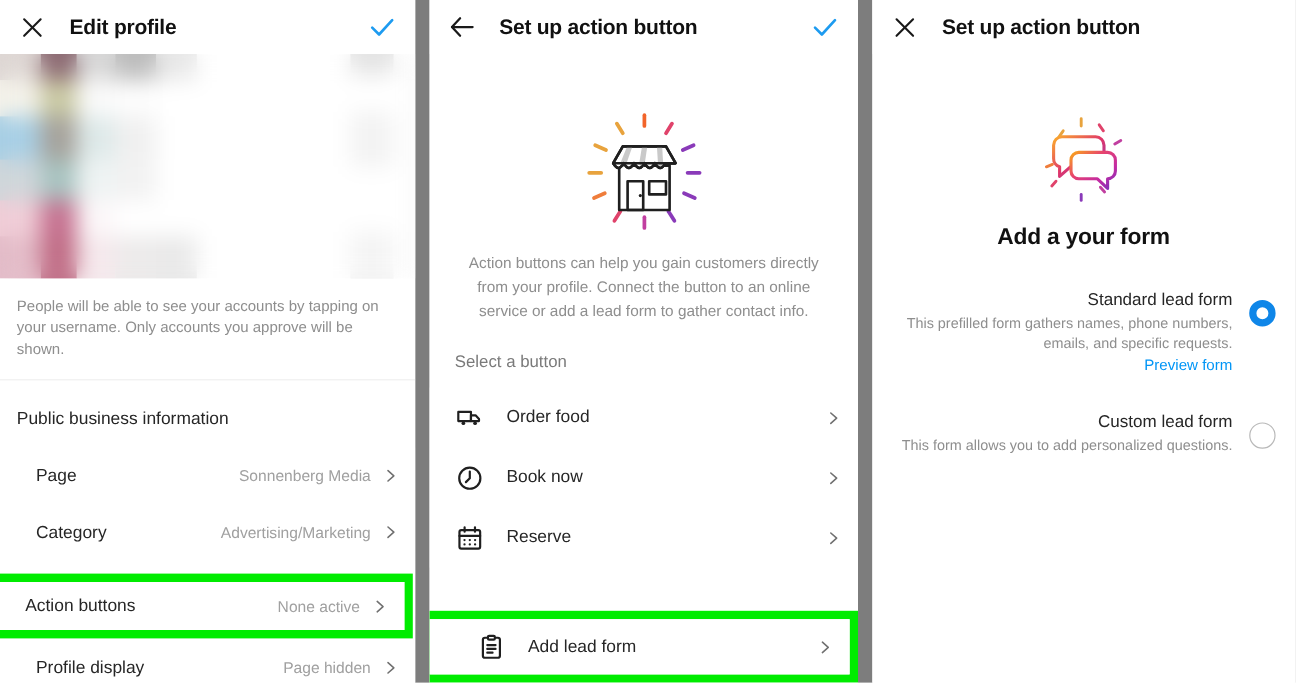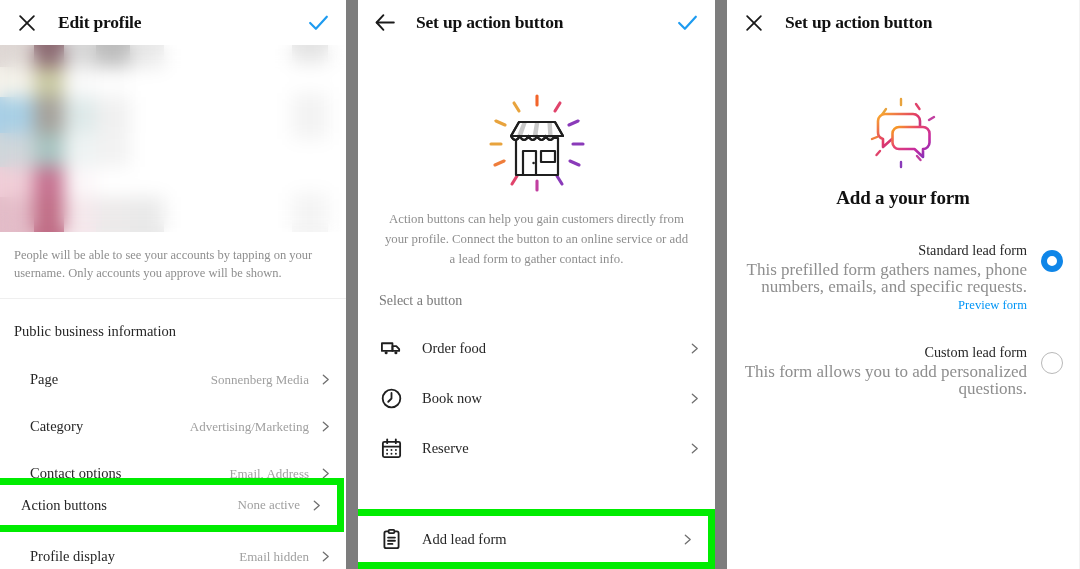--- a/index.html
+++ b/index.html
@@ -8,21 +8,20 @@
     width:1080px;height:569px;
     background:#ffffff;
     font-family:"Liberation Sans","DejaVu Sans",sans-serif;
     overflow:hidden;
   }
   .screens{
     position:relative;
     width:1080px;height:419px;
     display:flex;
     background:#ffffff;
-    font-family:Liberation Serif, serif;
   }
 
   
   .panel{
     position:relative;
     background:#ffffff;
     height:569px;
     overflow:hidden;
     flex:0 0 auto;
   }
@@ -144,21 +143,21 @@
   }
   .hl-1 .row{height:40px;padding-left:21px;padding-right:14px;}
 
   .hl-2{
     position:absolute;
     left:-7px;top:509px;
     width:364px;height:60px;
   }
   .hl-2 .srow{
     height:46px;
-    padding-left:21px;
+    padding-left:39px;
   }
 
   
   .hero{
     text-align:center;
     padding-top:45px;
   }
   .hero-icon{
     display:flex;justify-content:center;align-items:center;
     height:105px;
@@ -223,21 +222,21 @@
     padding:0 16px 0 16px;
     box-sizing:border-box;
     cursor:pointer;
   }
   .opt .txt{flex:1 1 auto;text-align:right;}
   .opt .otitle{
     font-size:14.2px;color:#262626;
     margin-bottom:3px;
   }
   .opt .odesc{
-    font-size:17px;line-height:16.5px;color:#8e8e8e;
+    font-size:12px;line-height:16.5px;color:#8e8e8e;
   }
   .opt .olink{
     font-size:12.6px;color:#0095f6;
     margin-top:3px;display:inline-block;
     cursor:pointer;
   }
   .radio{
     flex:0 0 auto;
     width:22px;height:22px;
     border-radius:50%;
@@ -355,21 +354,21 @@
         <span class="chev">
           <svg width="13" height="13" viewBox="0 0 24 24" fill="none" stroke="#707070" stroke-width="2.4" stroke-linecap="round" stroke-linejoin="round">
               <polyline points="8,4 17,12 8,20"></polyline>
             </svg>
         </span>
       </div>
     </div>
 
     <div class="row" style="position:absolute;left:0;top:533px;width:346px;">
       <span class="label">Profile display</span>
-      <span class="value">Email hidden</span>
+      <span class="value">Page hidden</span>
       <span class="chev">
         <svg width="13" height="13" viewBox="0 0 24 24" fill="none" stroke="#707070" stroke-width="2.4" stroke-linecap="round" stroke-linejoin="round">
             <polyline points="8,4 17,12 8,20"></polyline>
           </svg>
       </span>
     </div>
   </div>
 
   <div class="divider"></div>
 

